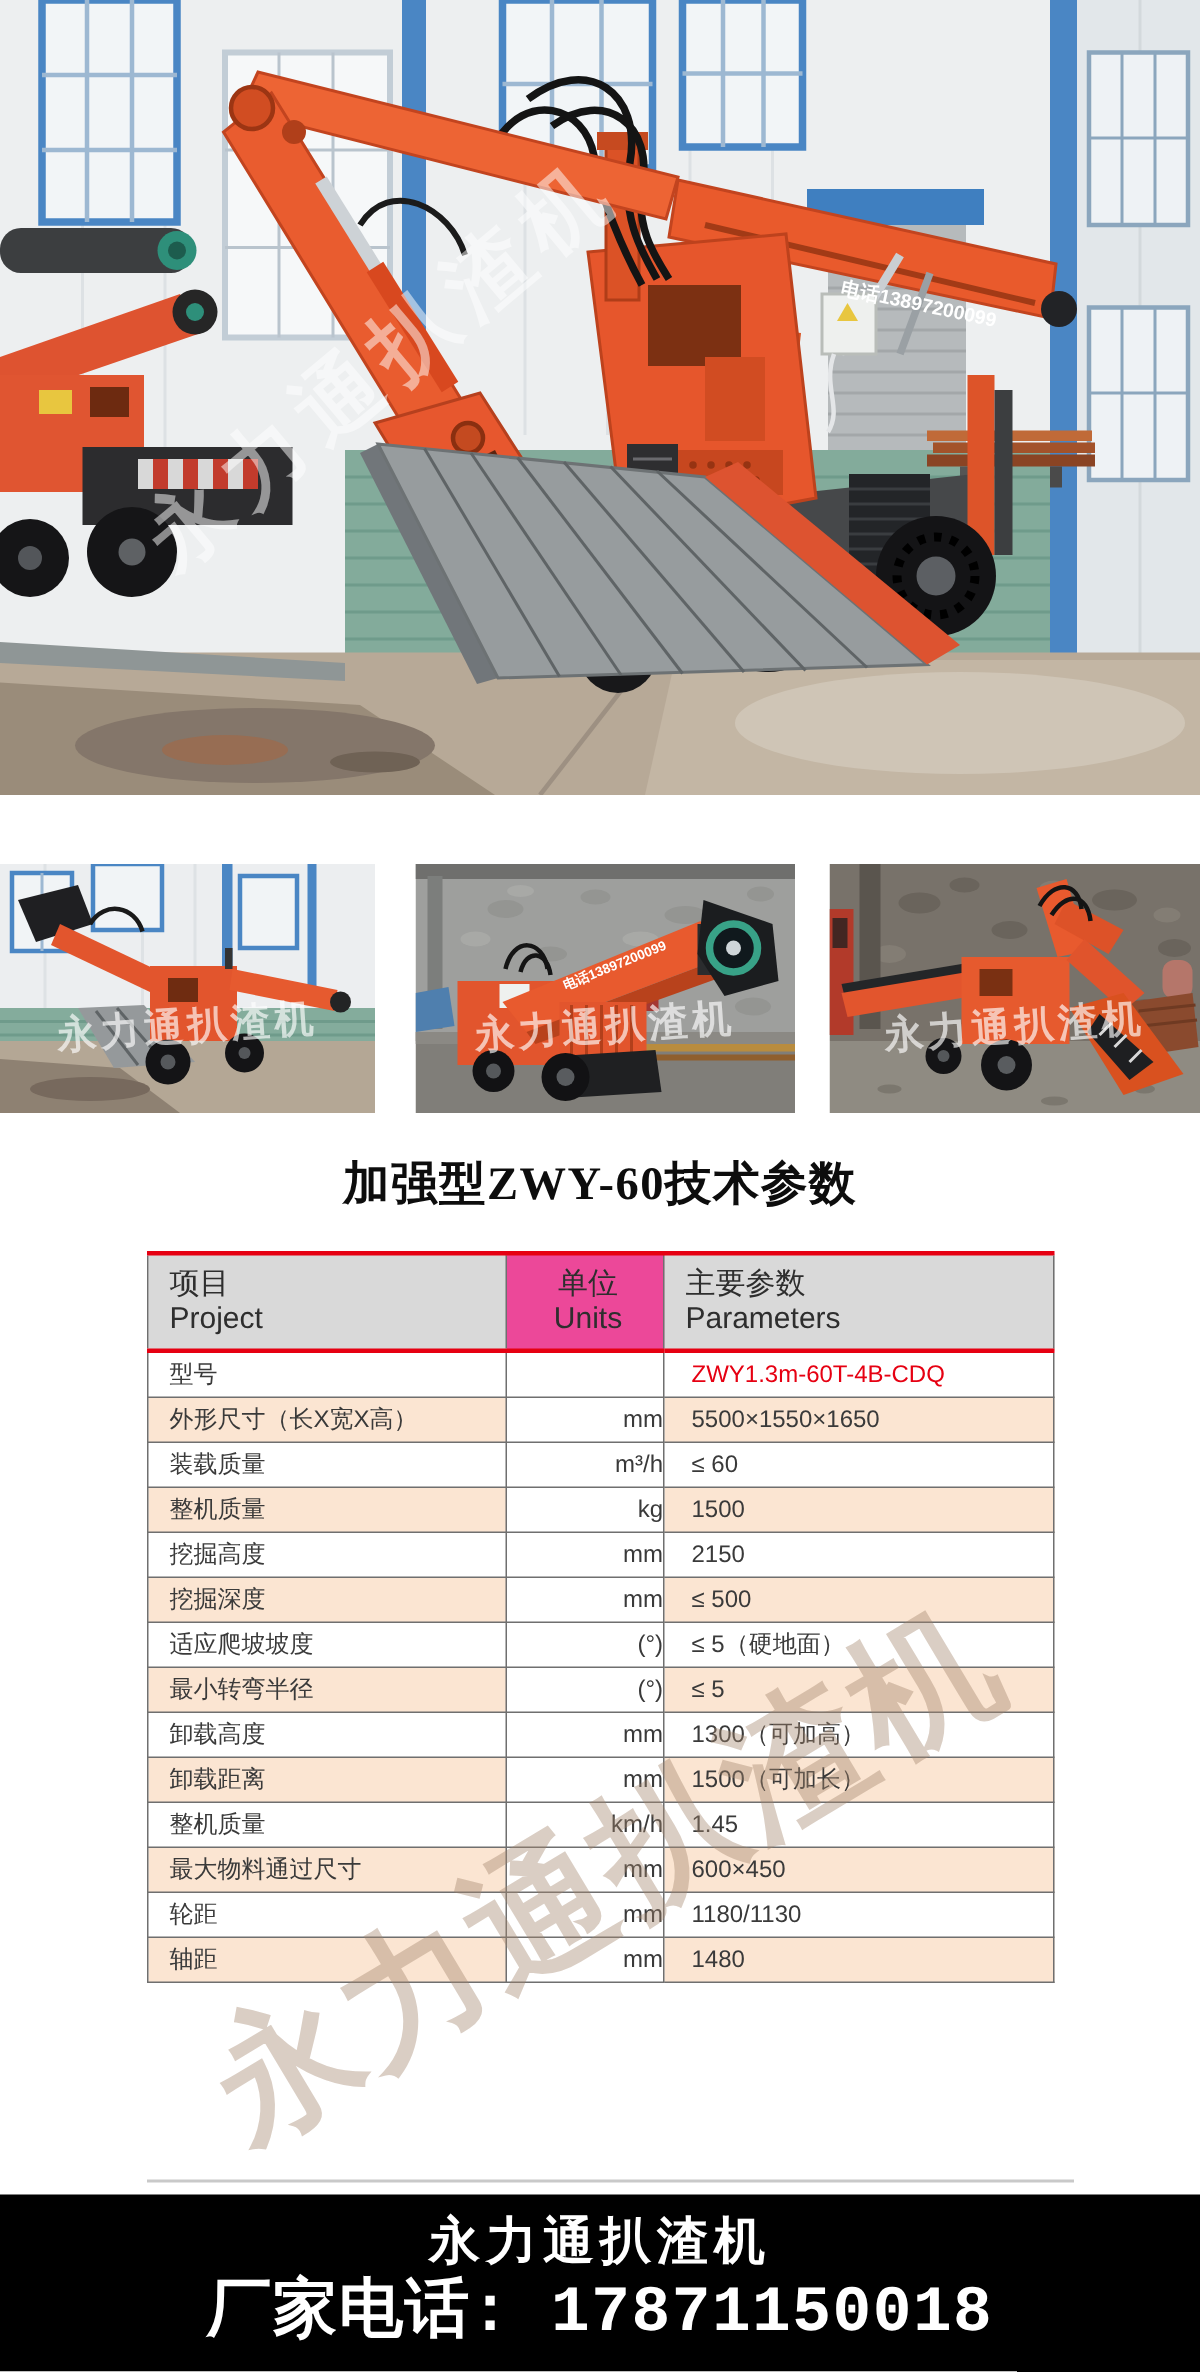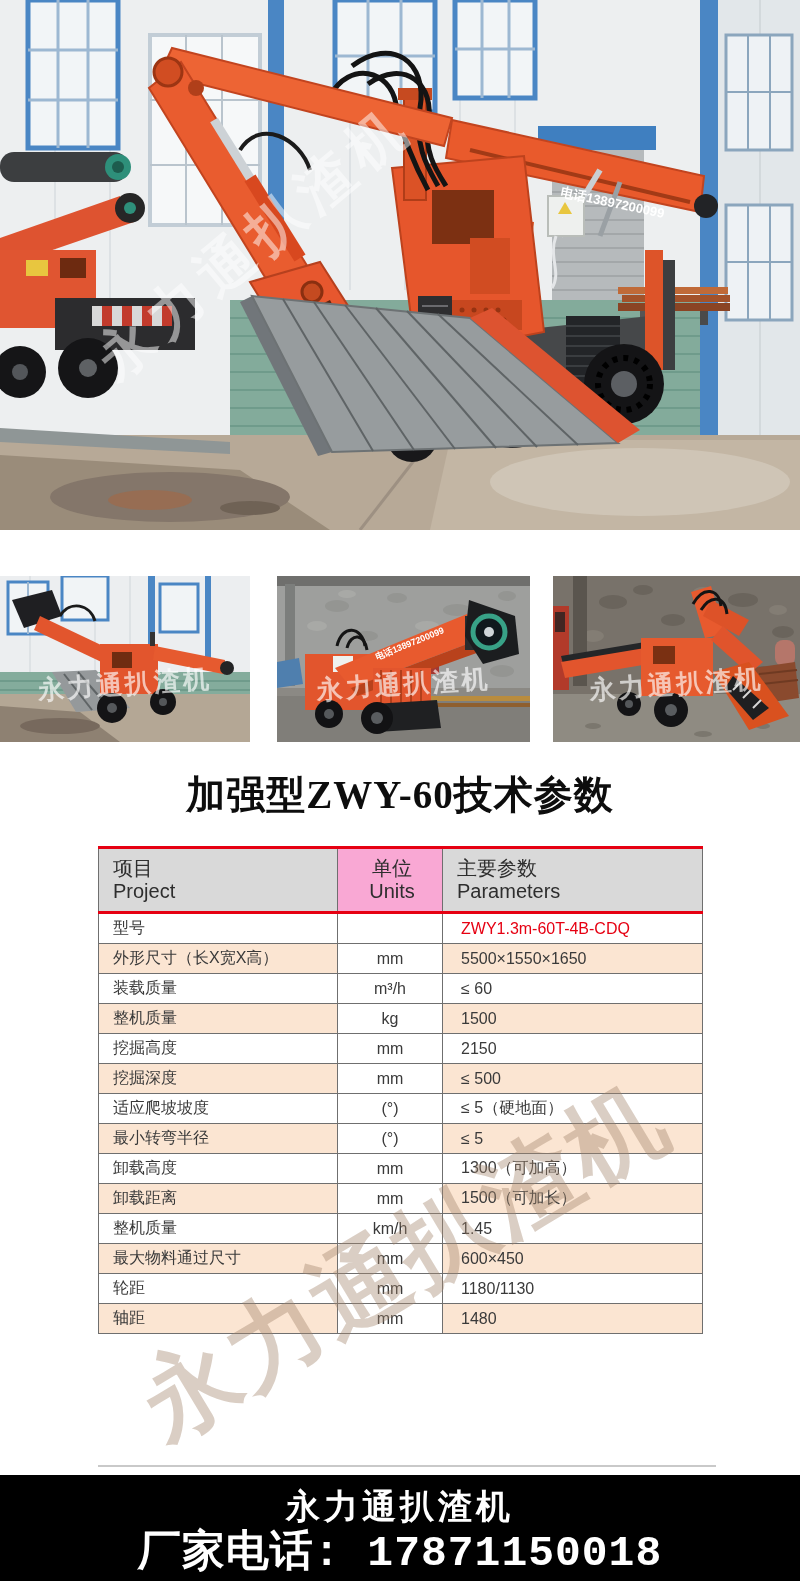--- a/index.html
+++ b/index.html
@@ -21,34 +21,34 @@
   .wm{position:absolute;white-space:nowrap;pointer-events:none;font-weight:bold;z-index:5;}
   .wm-hero{left:105px;top:330px;font-size:56px;letter-spacing:9px;color:rgba(255,255,255,.5);
            transform:rotate(-40deg);transform-origin:left center;}
   .wm-shot{left:0;right:0;top:55%;text-align:center;font-size:26px;letter-spacing:3px;
            color:rgba(255,255,255,.65);transform:rotate(-4deg);}
   .wm-table{left:150px;top:505px;font-size:95px;letter-spacing:4px;
             color:rgba(163,132,108,.4);transform:rotate(-31deg);transform-origin:left center;}
 
   
   .title{margin:26px 0 0 0;text-align:center;font-family:"Liberation Serif","DejaVu Serif",serif;
-         font-size:39px;font-weight:bold;color:#0d0d0d;letter-spacing:1px;}
+         font-size:31px;font-weight:bold;color:#0d0d0d;letter-spacing:1px;}
 
   
   .table-wrap{position:relative;margin-top:24px;height:613px;}
   table.spec{border-collapse:collapse;margin-left:98px;width:604px;table-layout:fixed;
              font-size:16px;color:#3a3a3a;}
   table.spec,table.spec th,table.spec td{border:1px solid #6f6f6f;}
   table.spec{border-top:3px solid #e60012;}
   th{font-weight:normal;text-align:left;vertical-align:middle;padding:8px 0 8px 14px;
      line-height:23px;font-size:20px;color:#2e2e2e;background:#d9d9d9;
      border-bottom:3px solid #e60012 !important;}
-  th.unit-col{text-align:center;padding-left:4px;background:#f9a8d4;}
+  th.unit-col{text-align:center;padding-left:4px;background:#ec4899;}
   td{height:29px;padding:0 0 0 14px;background:#ffffff;}
-  td.unit-cell{text-align:center;padding:0;}
+  td.unit-cell{text-align:right;padding:0;}
   td.value-cell{padding-left:18px;}
   tbody tr:nth-child(even) td.item-cell,
   tbody tr:nth-child(even) td.value-cell{background:#fbe5d2;}
   td.accent{color:#e60012;}
 
   
   .divider{border:none;border-top:2px solid #c9c9c9;width:618px;margin:6px 0 0 98px;}
   .footer{margin-top:8px;height:124px;background:#000;color:#fff;text-align:center;
           padding-top:10px;box-sizing:border-box;}
   .brand{font-size:34px;font-weight:bold;line-height:42px;letter-spacing:4px;}

